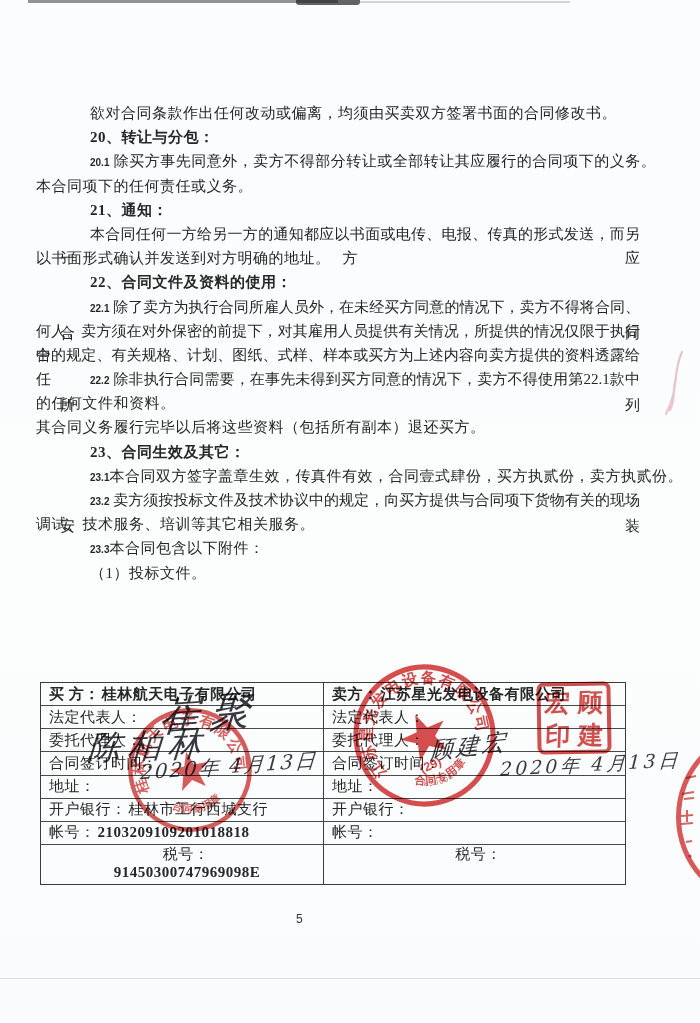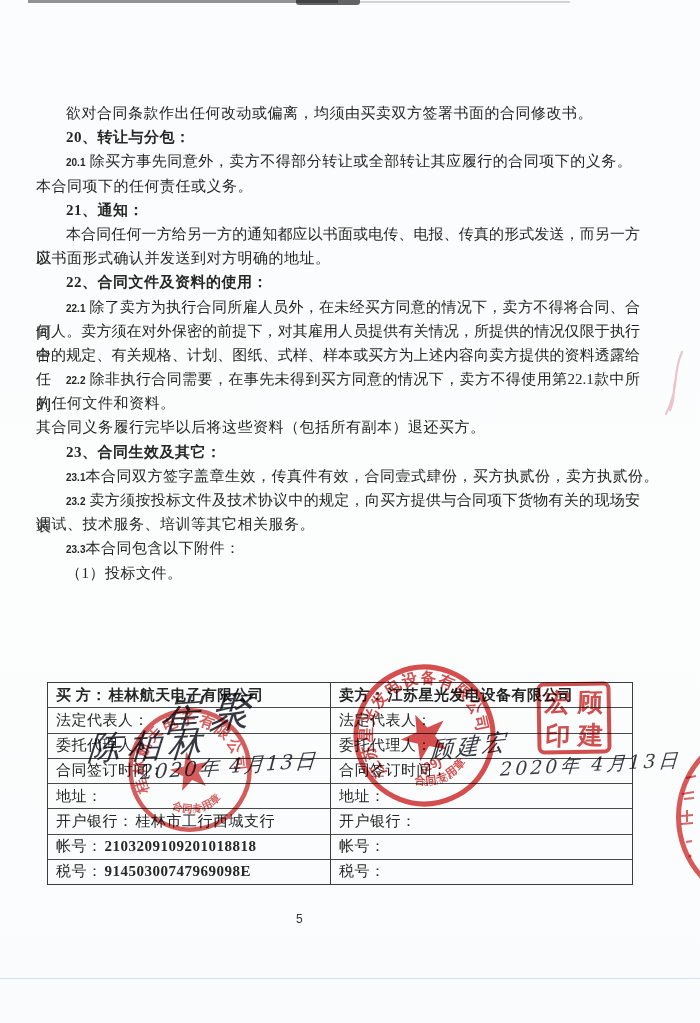--- a/index.html
+++ b/index.html
@@ -10,31 +10,31 @@
   
   .scan-top-a{position:absolute;top:0;left:28px;width:310px;height:3px;background:#3a3a3a;opacity:.55;}
   .scan-top-b{position:absolute;top:0;left:296px;width:64px;height:5px;background:#222;opacity:.7;border-radius:0 0 3px 3px;}
   .scan-top-c{position:absolute;top:1px;left:360px;width:210px;height:2px;background:#777;opacity:.3;}
   .scan-crease{position:absolute;top:978px;left:0;width:100%;height:1px;background:#bcd4e8;opacity:.65;}
 
   
   #body-text{position:absolute;top:101px;left:36px;width:604px;color:#262626;}
   .bline{font-size:15px;line-height:24.2px;height:24.2px;white-space:nowrap;letter-spacing:.5px;}
   .bline.just{white-space:normal;text-align:justify;text-align-last:justify;letter-spacing:0;}
-  .bline.indent{text-indent:2em;}
+  .bline.indent{text-indent:2em;margin-left:24px;}
   .bline.hd{font-weight:bold;}
   .bline .num{font-family:"Liberation Sans",sans-serif;font-weight:bold;font-size:10px;letter-spacing:0;}
 
   
-  #sig-table{position:absolute;left:47px;top:682px;width:584px;height:201px;
+  #sig-table{position:absolute;left:40px;top:682px;width:584px;height:201px;
      border:1.6px solid #3c3c3c;display:grid;grid-template-columns:283px 1fr;z-index:1;}
   .cell{border-bottom:1px solid #4a4a4a;font-size:15px;color:#272727;display:flex;align-items:center;
         padding-left:8px;letter-spacing:.5px;overflow:visible;white-space:nowrap;}
   .cell.lft{border-right:1.4px solid #3c3c3c;}
-  .cell.last{border-bottom:none;}
+  .cell.last{border-bottom:none;flex-direction:column;}
   .cell .v{margin-left:2px;}
   .cell.b,.cell .vb{font-weight:bold;}
 
   
   .hw{position:absolute;color:#1c1c26;opacity:.88;z-index:3;mix-blend-mode:multiply;
       font-family:"DejaVu Serif",serif;font-style:italic;white-space:nowrap;}
   .hw-sigL{left:160px;top:686px;font-size:40px;letter-spacing:10px;transform:rotate(-4deg) skewX(-8deg);}
   .hw-agentL{left:88px;top:724px;font-size:33px;letter-spacing:7px;transform:rotate(-2deg) skewX(-6deg);}
   .hw-dateL{left:140px;top:753px;font-size:20px;letter-spacing:2px;transform:rotate(-4deg) skewX(-8deg);}
   .hw-agentR{left:430px;top:731px;font-size:23px;letter-spacing:3px;transform:rotate(-7deg) skewX(-10deg);}

